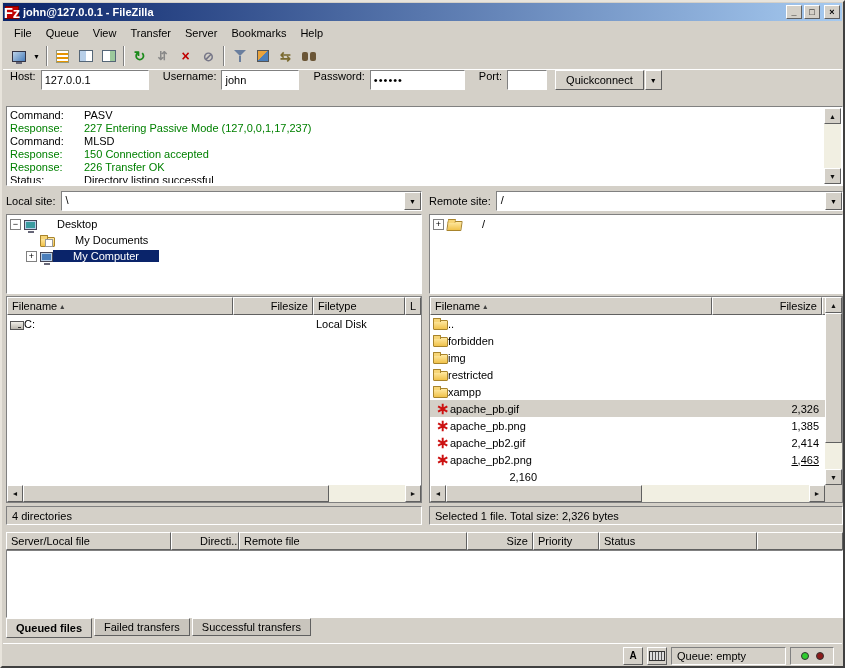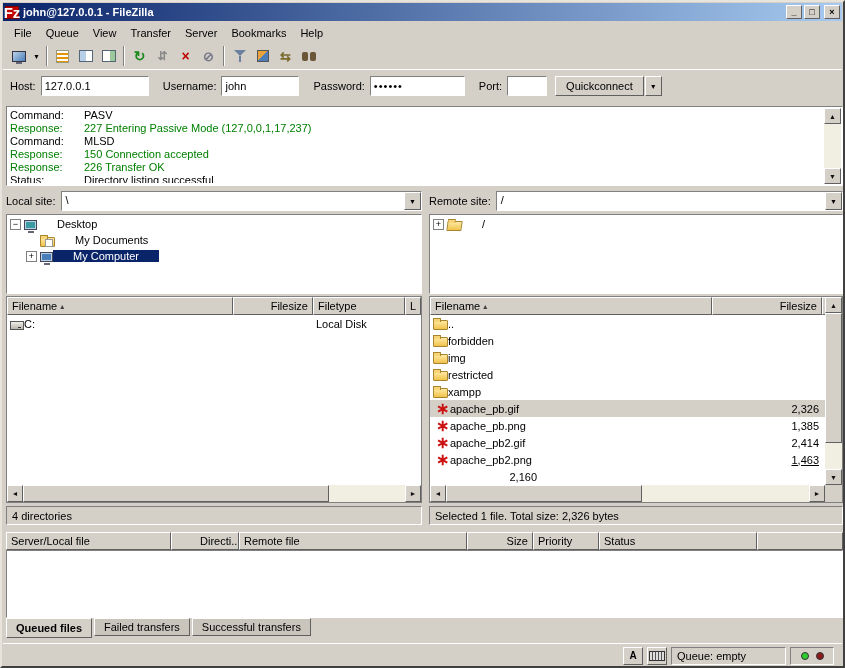--- a/index.html
+++ b/index.html
@@ -43,21 +43,21 @@
   .ico-cancel{color:#c00000;font-weight:bold;font-size:14px;}
   .ico-disconnect{color:#778;font-weight:bold;font-size:13px;}
   .ico-filter::before{content:"";position:absolute;top:2px;left:2px;border-left:6px solid transparent;
     border-right:6px solid transparent;border-top:6px solid #6b7f9e;}
   .ico-filter::after{content:"";position:absolute;top:8px;left:7px;width:2px;height:6px;background:#6b7f9e;}
   .ico-compare{width:12px;height:12px;border:1px solid #555;background:linear-gradient(135deg,#e8a33d 0 50%,#4a7ebb 50%);}
   .ico-sync-browse{color:#7a6a30;font-weight:bold;font-size:13px;}
   .ico-find::before,.ico-find::after{content:"";position:absolute;top:4px;width:6px;height:9px;background:#6b5637;border-radius:2px;}
   .ico-find::before{left:1px;} .ico-find::after{right:1px;}
 
-  .qc{position:absolute;left:1px;top:68px;right:1px;height:32px;display:flex;align-items:center;padding-left:7px;}
+  .qc{position:absolute;left:1px;top:68px;right:1px;height:32px;display:flex;padding-left:7px;}
   .qc label{margin-right:5px;}
   .txt{height:20px;background:#fff;font-family:"Liberation Sans",sans-serif;font-size:11px;
     border:1px solid;border-color:#808080 #ffffff #ffffff #808080;padding:1px 3px;margin-right:14px;outline:none;}
   .pwd{letter-spacing:1px;}
   .qc-btn{height:20px;padding:9px 10px;display:inline-flex;align-items:center;}
   .qc-dd{height:20px;width:17px;margin-left:1px;display:inline-flex;align-items:center;justify-content:center;font-size:7px;}
 
   .log{position:absolute;left:4px;top:104px;width:837px;height:80px;background:#fff;}
   .log-lines{position:absolute;left:3px;top:2px;right:20px;bottom:2px;overflow:hidden;}
   .log-line{height:13px;line-height:13px;white-space:nowrap;}

